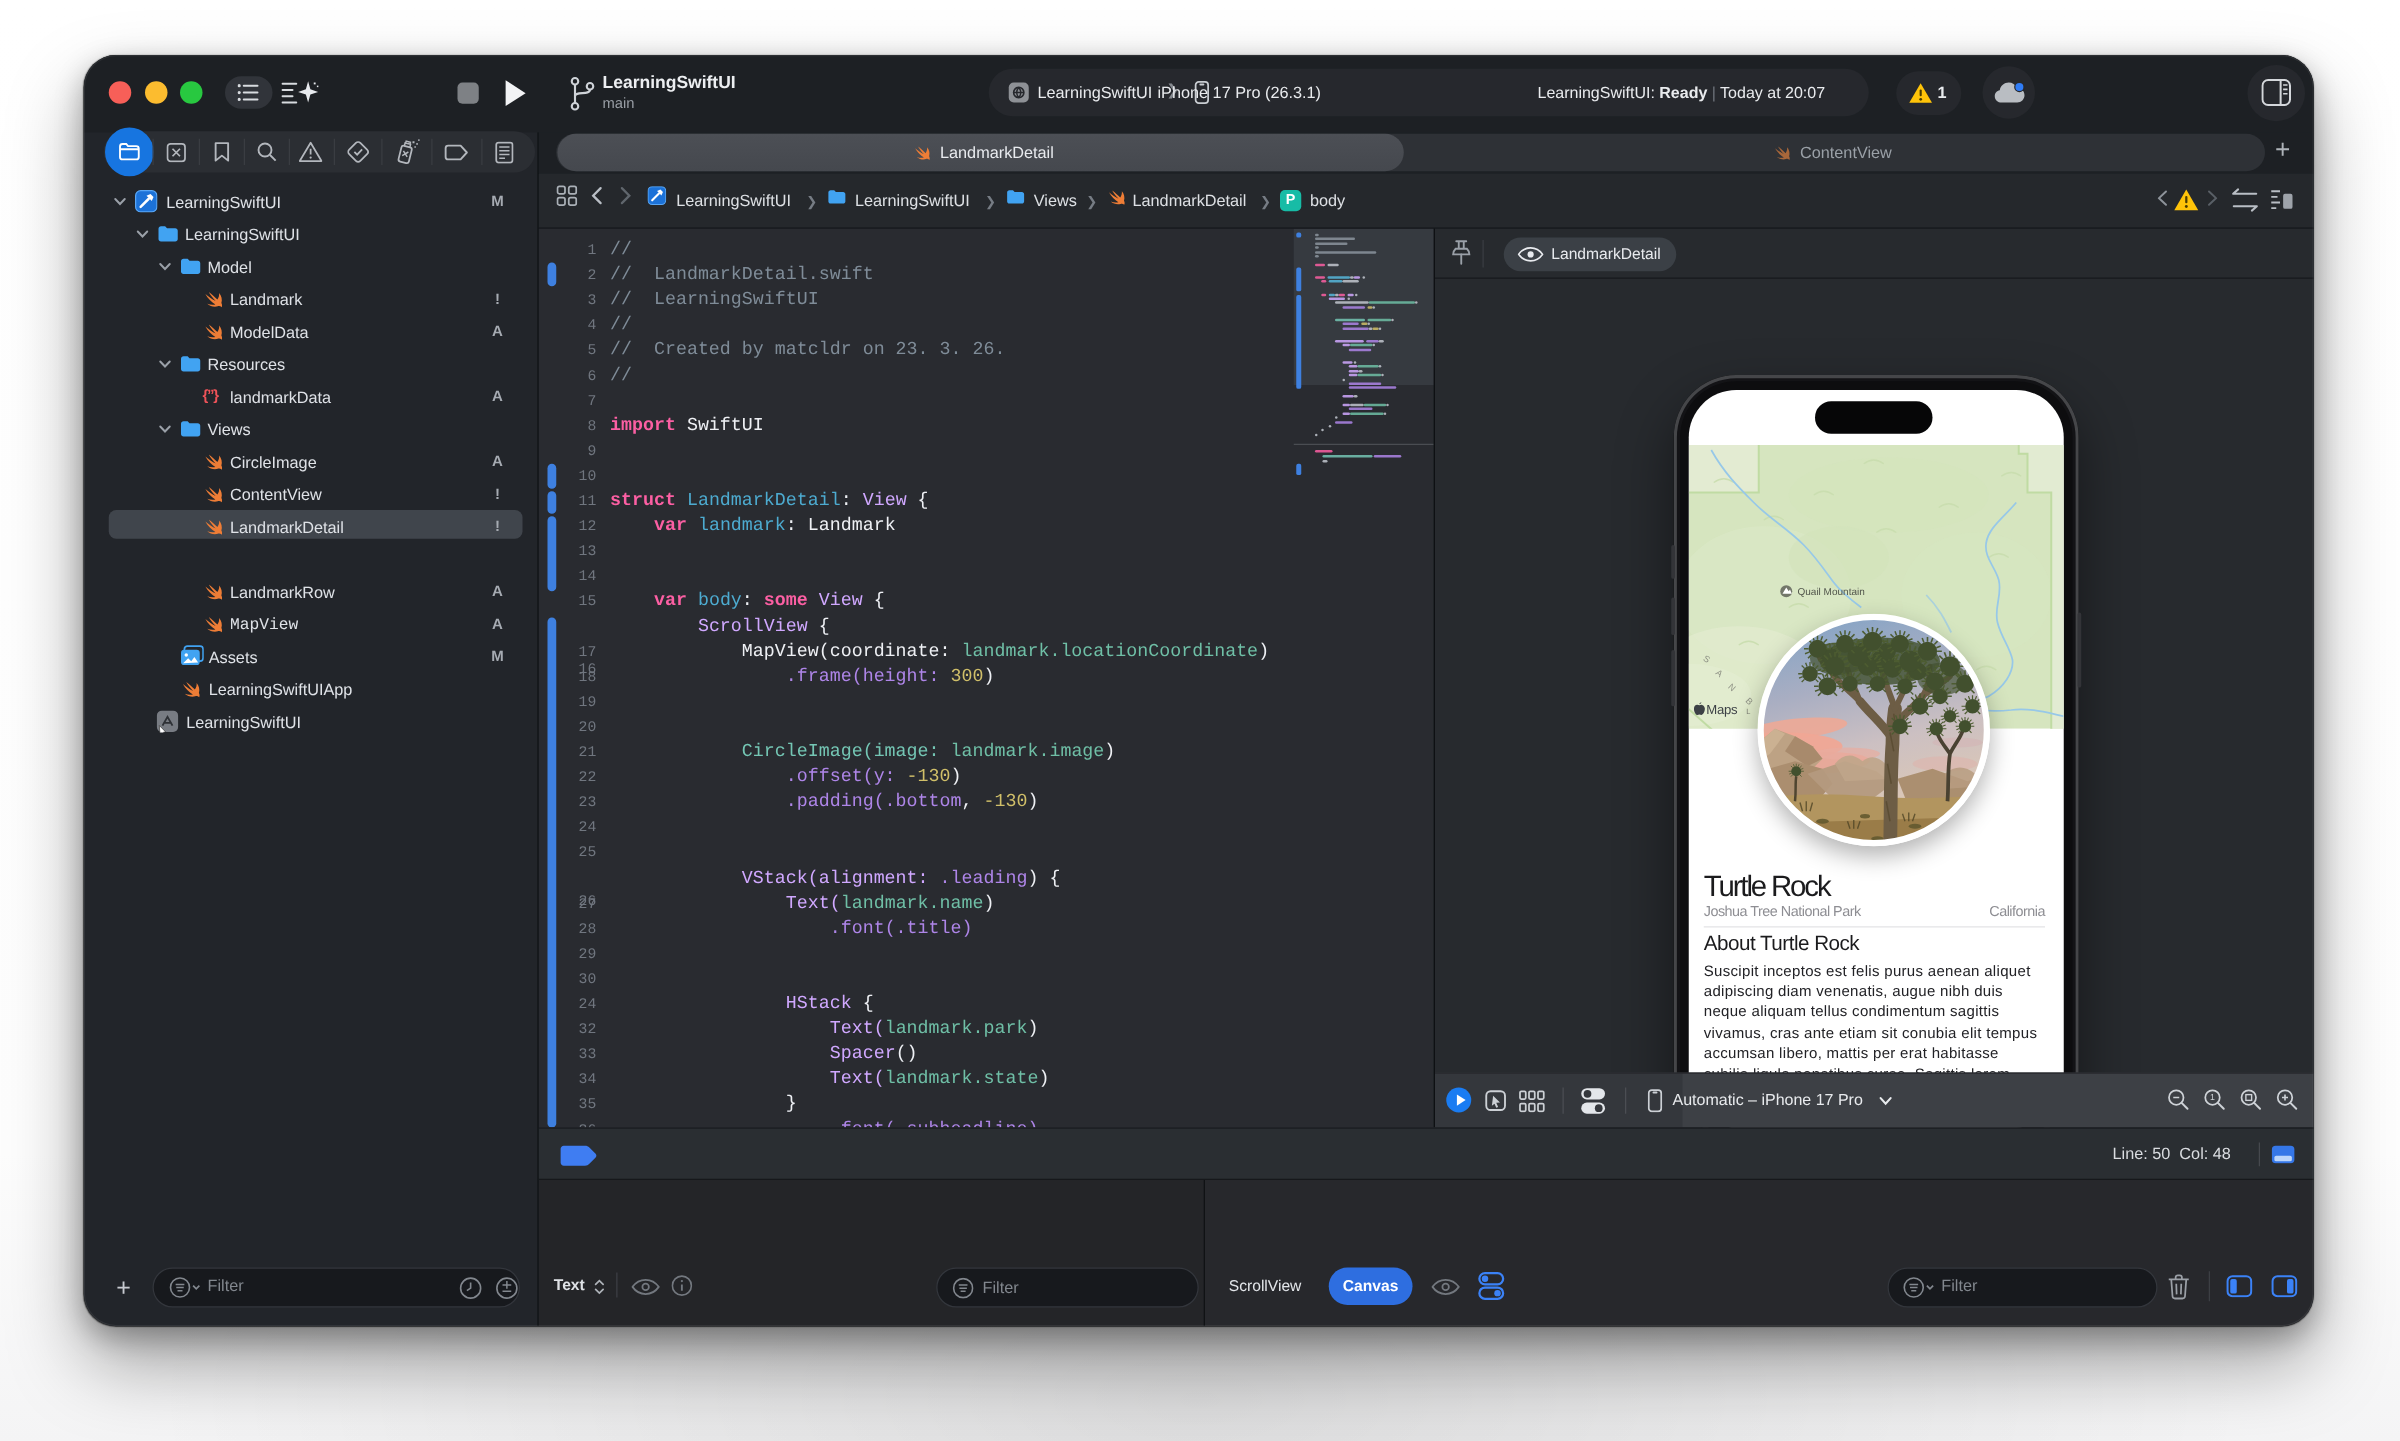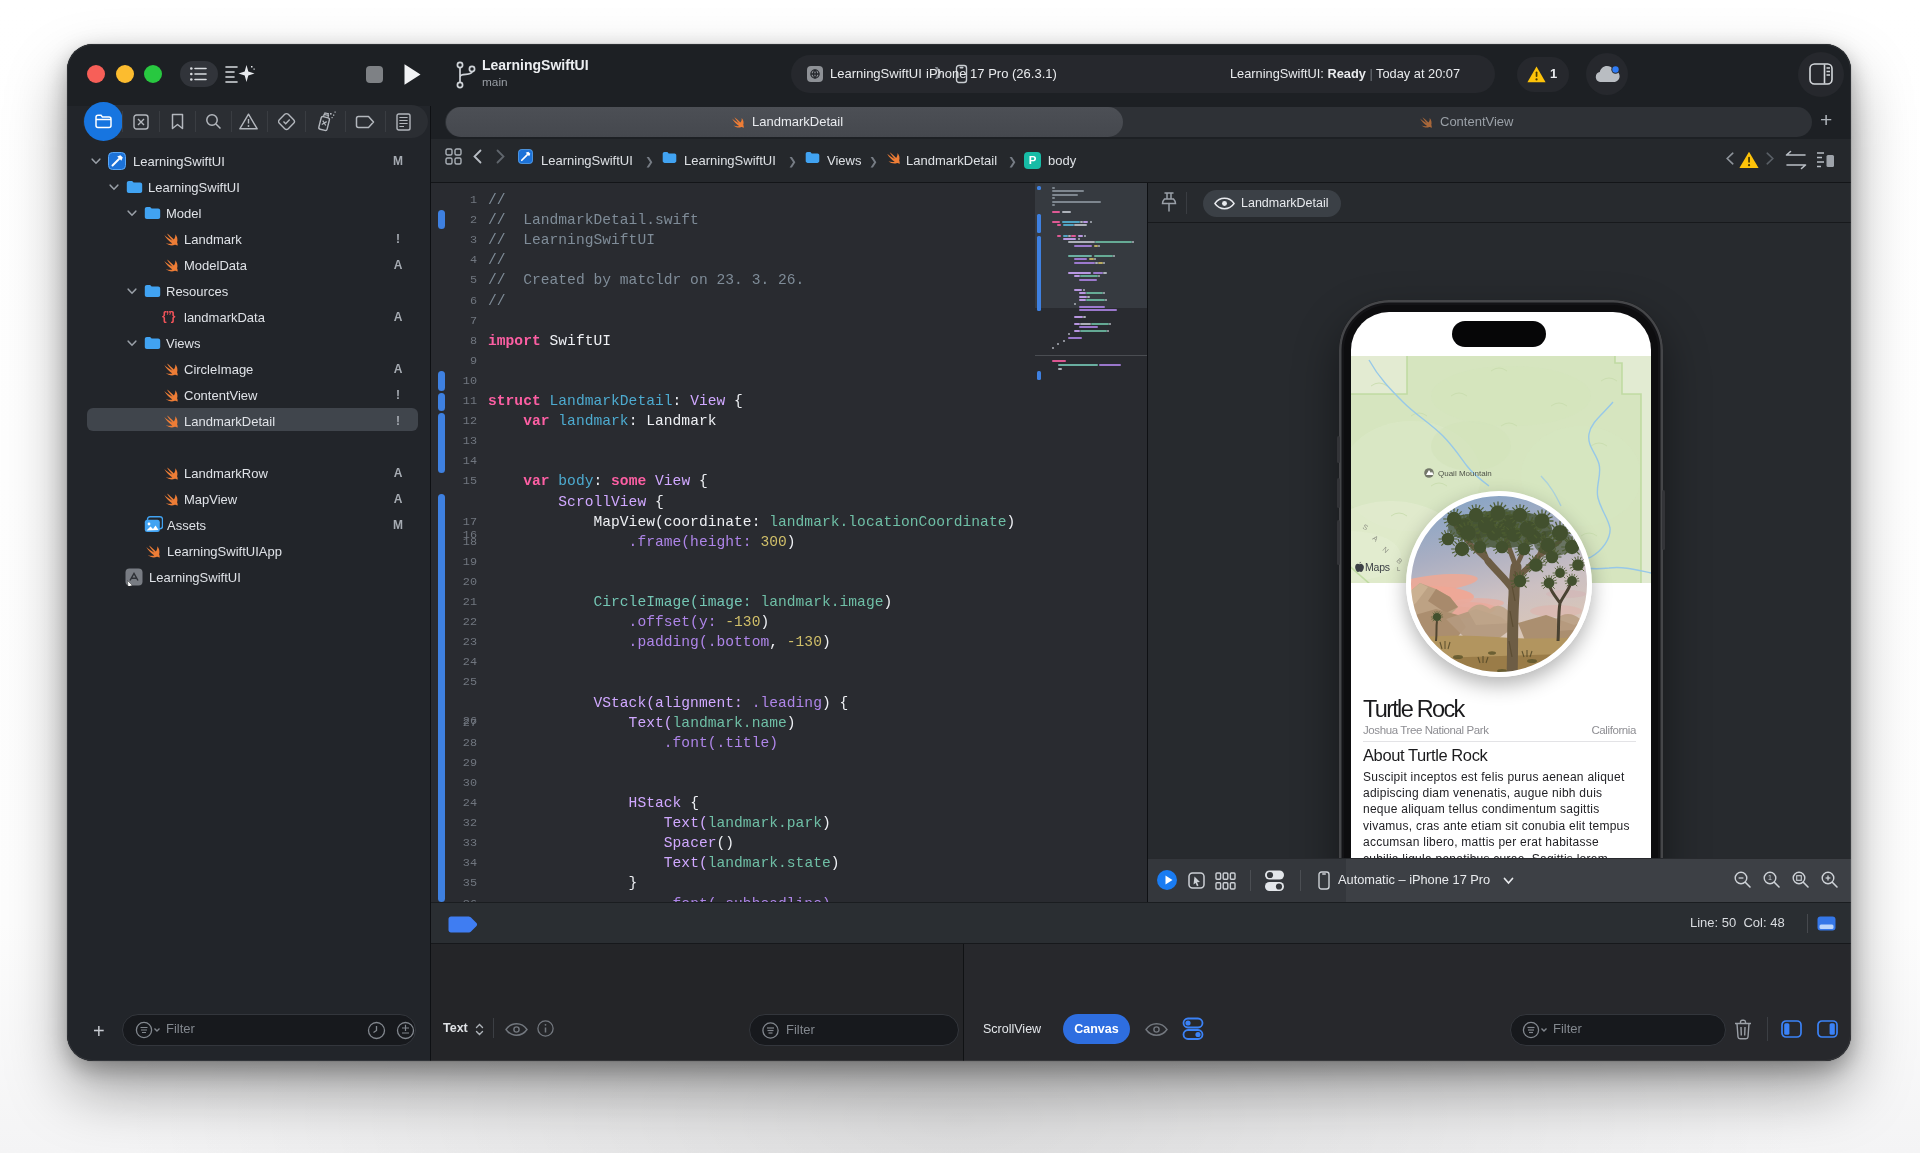--- a/index.html
+++ b/index.html
@@ -327,21 +327,21 @@
         <svg class="abs" style="left:95px; top:5px;" width="17" height="16" viewBox="0 0 17 16">
           <path d="M15.1 11.4 C16 8.7 15.2 5.4 13.3 3.3 C13.5 5.1 13 7.1 11.9 8.6 C10 6.6 7.4 4.1 5 2.5 C6.4 5 8.6 7.8 10.5 9.7 C8 8.4 4.9 6.4 2.3 4.1 C4.2 7.6 7.3 10.7 10.3 12.5 C8.7 13.1 6.3 13 3.8 12 C6.1 14 9.6 15 12.2 14 C13.3 13.6 14.4 13.8 15.3 14.8 C15.9 13.9 15.7 12.5 15.1 11.4 Z" fill="#ee7d36"></path>
         </svg>
         <div class="lbl" style="left:117px;">LandmarkRow</div>
         <div class="badge">A</div>
       </div>
     <div class="trow" style="top:380px;">
         <svg class="abs" style="left:95px; top:5px;" width="17" height="16" viewBox="0 0 17 16">
           <path d="M15.1 11.4 C16 8.7 15.2 5.4 13.3 3.3 C13.5 5.1 13 7.1 11.9 8.6 C10 6.6 7.4 4.1 5 2.5 C6.4 5 8.6 7.8 10.5 9.7 C8 8.4 4.9 6.4 2.3 4.1 C4.2 7.6 7.3 10.7 10.3 12.5 C8.7 13.1 6.3 13 3.8 12 C6.1 14 9.6 15 12.2 14 C13.3 13.6 14.4 13.8 15.3 14.8 C15.9 13.9 15.7 12.5 15.1 11.4 Z" fill="#ee7d36"></path>
         </svg>
-        <div class="lbl" style="left:117px;">MapView</div>
+        <div class="lbl" style="left:117px;font-family:Liberation Mono, monospace;">MapView</div>
         <div class="badge">A</div>
       </div>
     <div class="trow" style="top:406px;">
         <svg class="abs" style="left:77px; top:4px;" width="19" height="17" viewBox="0 0 19 17">
           <rect x="3.5" y="0.8" width="15" height="12" rx="2.5" fill="none" stroke="#41a3f2" stroke-width="1.4"></rect>
           <rect x="0.8" y="3.8" width="15" height="12.2" rx="2.5" fill="#41a3f2"></rect>
           <circle cx="5" cy="8" r="1.4" fill="#fff"></circle>
           <path d="M2.5 14.5 L6.5 10.5 L9 13 L11.5 9.5 L14.5 14 Z" fill="#fff"></path>
         </svg>
         <div class="lbl" style="left:100px;">Assets</div>

